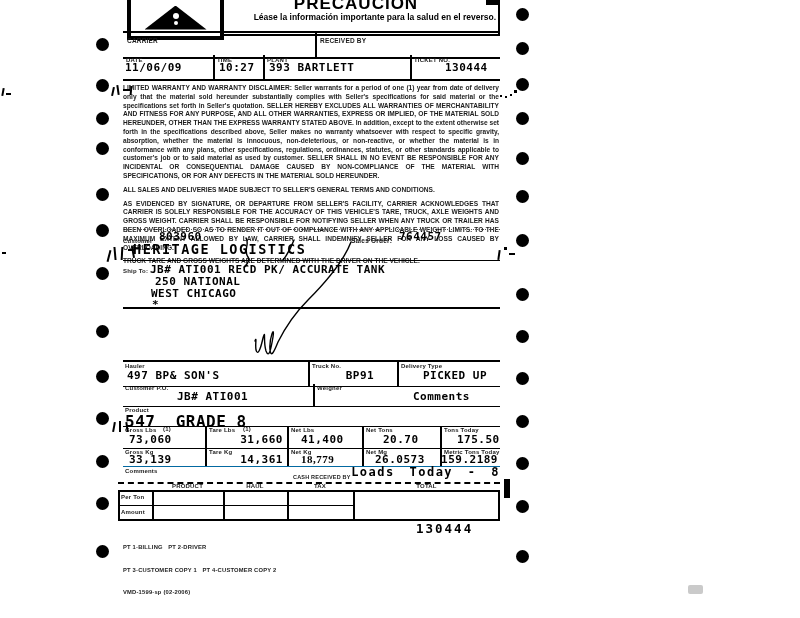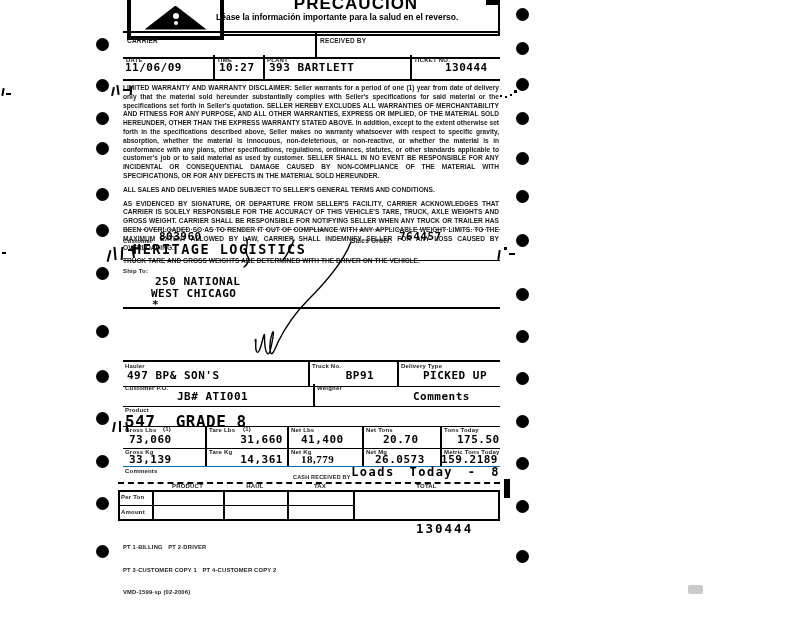--- a/index.html
+++ b/index.html
@@ -16,21 +16,21 @@
   .vline{position:absolute;background:#000;width:1.5px;}
   .cellline{position:absolute;background:#000;}
   .banner-outer{position:absolute;left:127px;top:-5px;width:369px;height:37px;border:2px solid #000;}
   .icon-box{position:absolute;left:127px;top:-5px;width:89px;height:37px;border:4px solid #000;background:#fff;
             display:flex;align-items:center;justify-content:center;}
   .tri{width:62px;height:24px;background:#000;clip-path:polygon(50% 0,100% 100%,0 100%);position:relative;}
   .tri .dot1{position:absolute;left:28px;top:7px;width:6px;height:6px;background:#fff;border-radius:50%;}
   .tri .dot2{position:absolute;left:29px;top:15px;width:4px;height:4px;background:#fff;border-radius:50%;}
   .title{position:absolute;left:216px;top:-6px;width:280px;text-align:center;font-size:17px;font-weight:bold;
          letter-spacing:1px;color:#000;}
-  .subtitle{position:absolute;left:216px;top:12px;width:280px;text-align:left;font-size:8.5px;font-weight:bold;color:#000;}
+  .subtitle{position:absolute;left:216px;top:12px;width:280px;text-align:right;font-size:8.5px;font-weight:bold;color:#000;}
   .dotline{position:absolute;border-top:1px dotted #555;height:0;}
   .dashline{position:absolute;border-top:2px dashed #000;height:0;}
   .tinyfoot{font-size:5.8px;line-height:7.5px;font-weight:bold;color:#222;letter-spacing:.2px;white-space:pre;}
   svg{position:absolute;overflow:visible;}
 </style>
 </head>
 <body>
 
 <div id="page">
 
@@ -73,20 +73,21 @@
 
   <div class="dotline" style="left:123px;top:229px;width:377px;"></div>
   <div class="abs" style="left:123px;top:232px;width:377px;height:76px;">
     <span class="lbl" style="left:0;top:6px;">Customer</span>
     <span class="val" style="left:36px;top:-2px;">803960</span>
     <span class="val" style="left:10px;top:9px;font-size:13.5px;letter-spacing:1.5px;">HERITAGE LOGISTICS</span>
     <span class="lbl" style="left:228px;top:5px;font-size:6.5px;">Sales Order:</span>
     <span class="val" style="left:276px;top:-2px;">764457</span>
     <div class="hline" style="left:0;top:28px;width:377px;height:1px;"></div>
     <span class="lbl" style="left:0;top:36px;">Ship To:</span>
+    <span class="val" style="left:27px;top:31px;">JB# ATI001 RECD PK/ ACCURATE TANK</span>
     <span class="val" style="left:32px;top:43px;">250 NATIONAL</span>
     <span class="val" style="left:28px;top:55px;">WEST CHICAGO</span>
     <span class="val" style="left:29px;top:66px;">*</span>
   </div>
   <div class="hline" style="left:123px;top:307px;width:377px;"></div>
 
   <svg width="135" height="135" style="left:238px;top:232px;" viewBox="0 0 135 135">
     <g fill="none" stroke="#000" stroke-width="1.4" stroke-linecap="round">
       <path d="M113,10 C106,28 88,50 70,68 C57,81 47,96 40,110 C36,120 33,126 32,118 C31,106 37,92 35,105 C33,117 31,127 28,119 C25,109 28,96 25,106 C23,115 20,125 18,118 C17,112 19,104 17,109"></path>
       <path d="M56,8 C53,16 49,23 45,28"></path>

